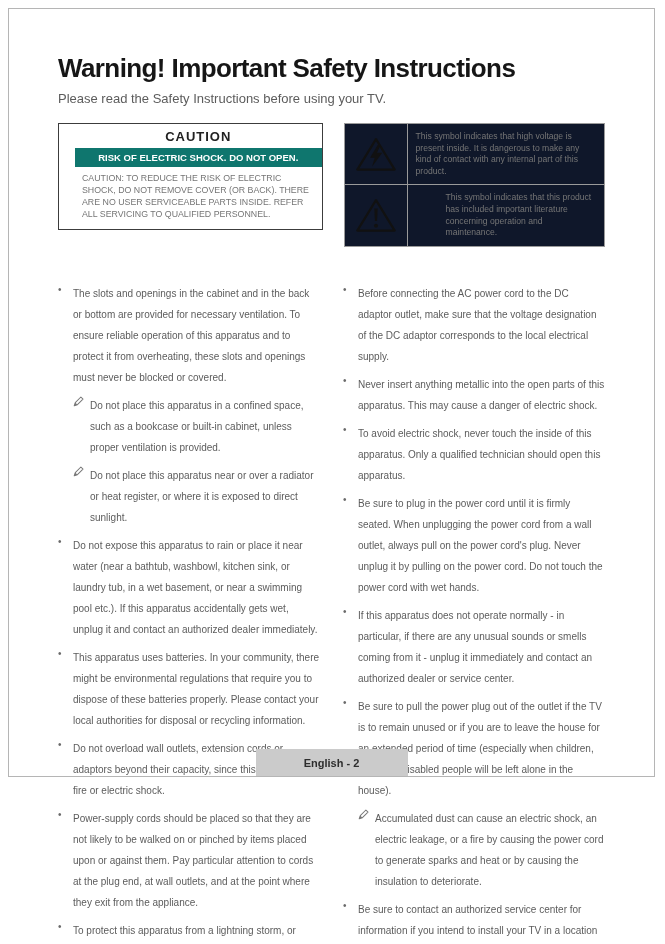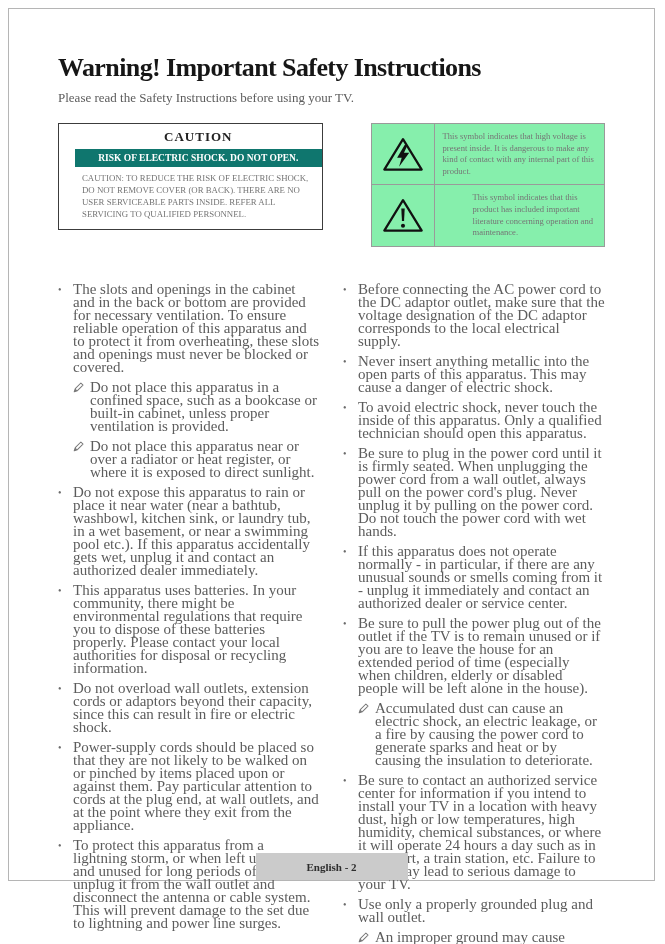--- a/index.html
+++ b/index.html
@@ -5,25 +5,24 @@
   html, body { margin: 0; padding: 0; }
   body {
     width: 665px; height: 944px;
     background: #ffffff;
     font-family: "Liberation Sans", sans-serif;
     overflow: hidden;
   }
   .sheet {
     position: relative;
     margin: 8px;
-    width: 647px; height: 873px;
+    width: 647px; height: 769px;
     border: 1px solid #b5b5b5;
     box-sizing: border-box;
     background: #fff;
-    font-family: Liberation Serif, serif;
   }
   .content { padding: 0 49px; }
   h1.title {
     margin: 0; padding-top: 44px;
     font-size: 26px; font-weight: bold;
     letter-spacing: -0.6px;
     color: #161616;
   }
   .subtitle {
     margin: 7px 0 8px 0;
@@ -53,22 +52,21 @@
   .caution-body {
     font-size: 8.8px; line-height: 1.35; color: #757575;
     padding: 6px 7px 8px 7px;
   }
   .symbol-boxes { width: 262px; }
   .symbol-box {
     display: flex; align-items: stretch;
     border: 1px solid #9a9a9a;
     box-sizing: border-box;
     min-height: 52px;
-    background: #86efac;
-    margin-left: 27px;
+    background: #0f172a;
   }
   .symbol-box + .symbol-box { margin-top: -1px; gap: 30px; }
   .symbol-cell {
     width: 62px; flex-shrink: 0;
     display: flex; align-items: center; justify-content: center;
     border-right: 1px solid #9a9a9a;
   }
   .symbol-text {
     font-size: 8.6px; line-height: 1.35; color: #757575;
     padding: 7px 8px; align-self: center;
@@ -80,21 +78,21 @@
   }
   .col { flex: 1; min-width: 0; }
   .item { display: flex; margin-bottom: 7px; }
   .item .marker {
     flex-shrink: 0; width: 15px;
     color: #6a6a6a; font-size: 10px; line-height: 14.5px;
   }
   .item.note { margin-left: 15px; }
   .item.note .marker { width: 17px; padding-top: 1px; }
   .item .text {
-    font-size: 15px; line-height: 13px; color: #5c5c5c;
+    font-size: 10px; line-height: 21px; color: #5c5c5c;
   }
   
   .footer-bar {
     position: absolute; bottom: 0; left: 50%;
     transform: translateX(-50%);
     width: 152px; height: 27px;
     background: #cbcbcb;
     display: flex; align-items: center; justify-content: center;
     font-size: 11px; font-weight: bold; color: #2e2e2e; text-align: right;
   }

